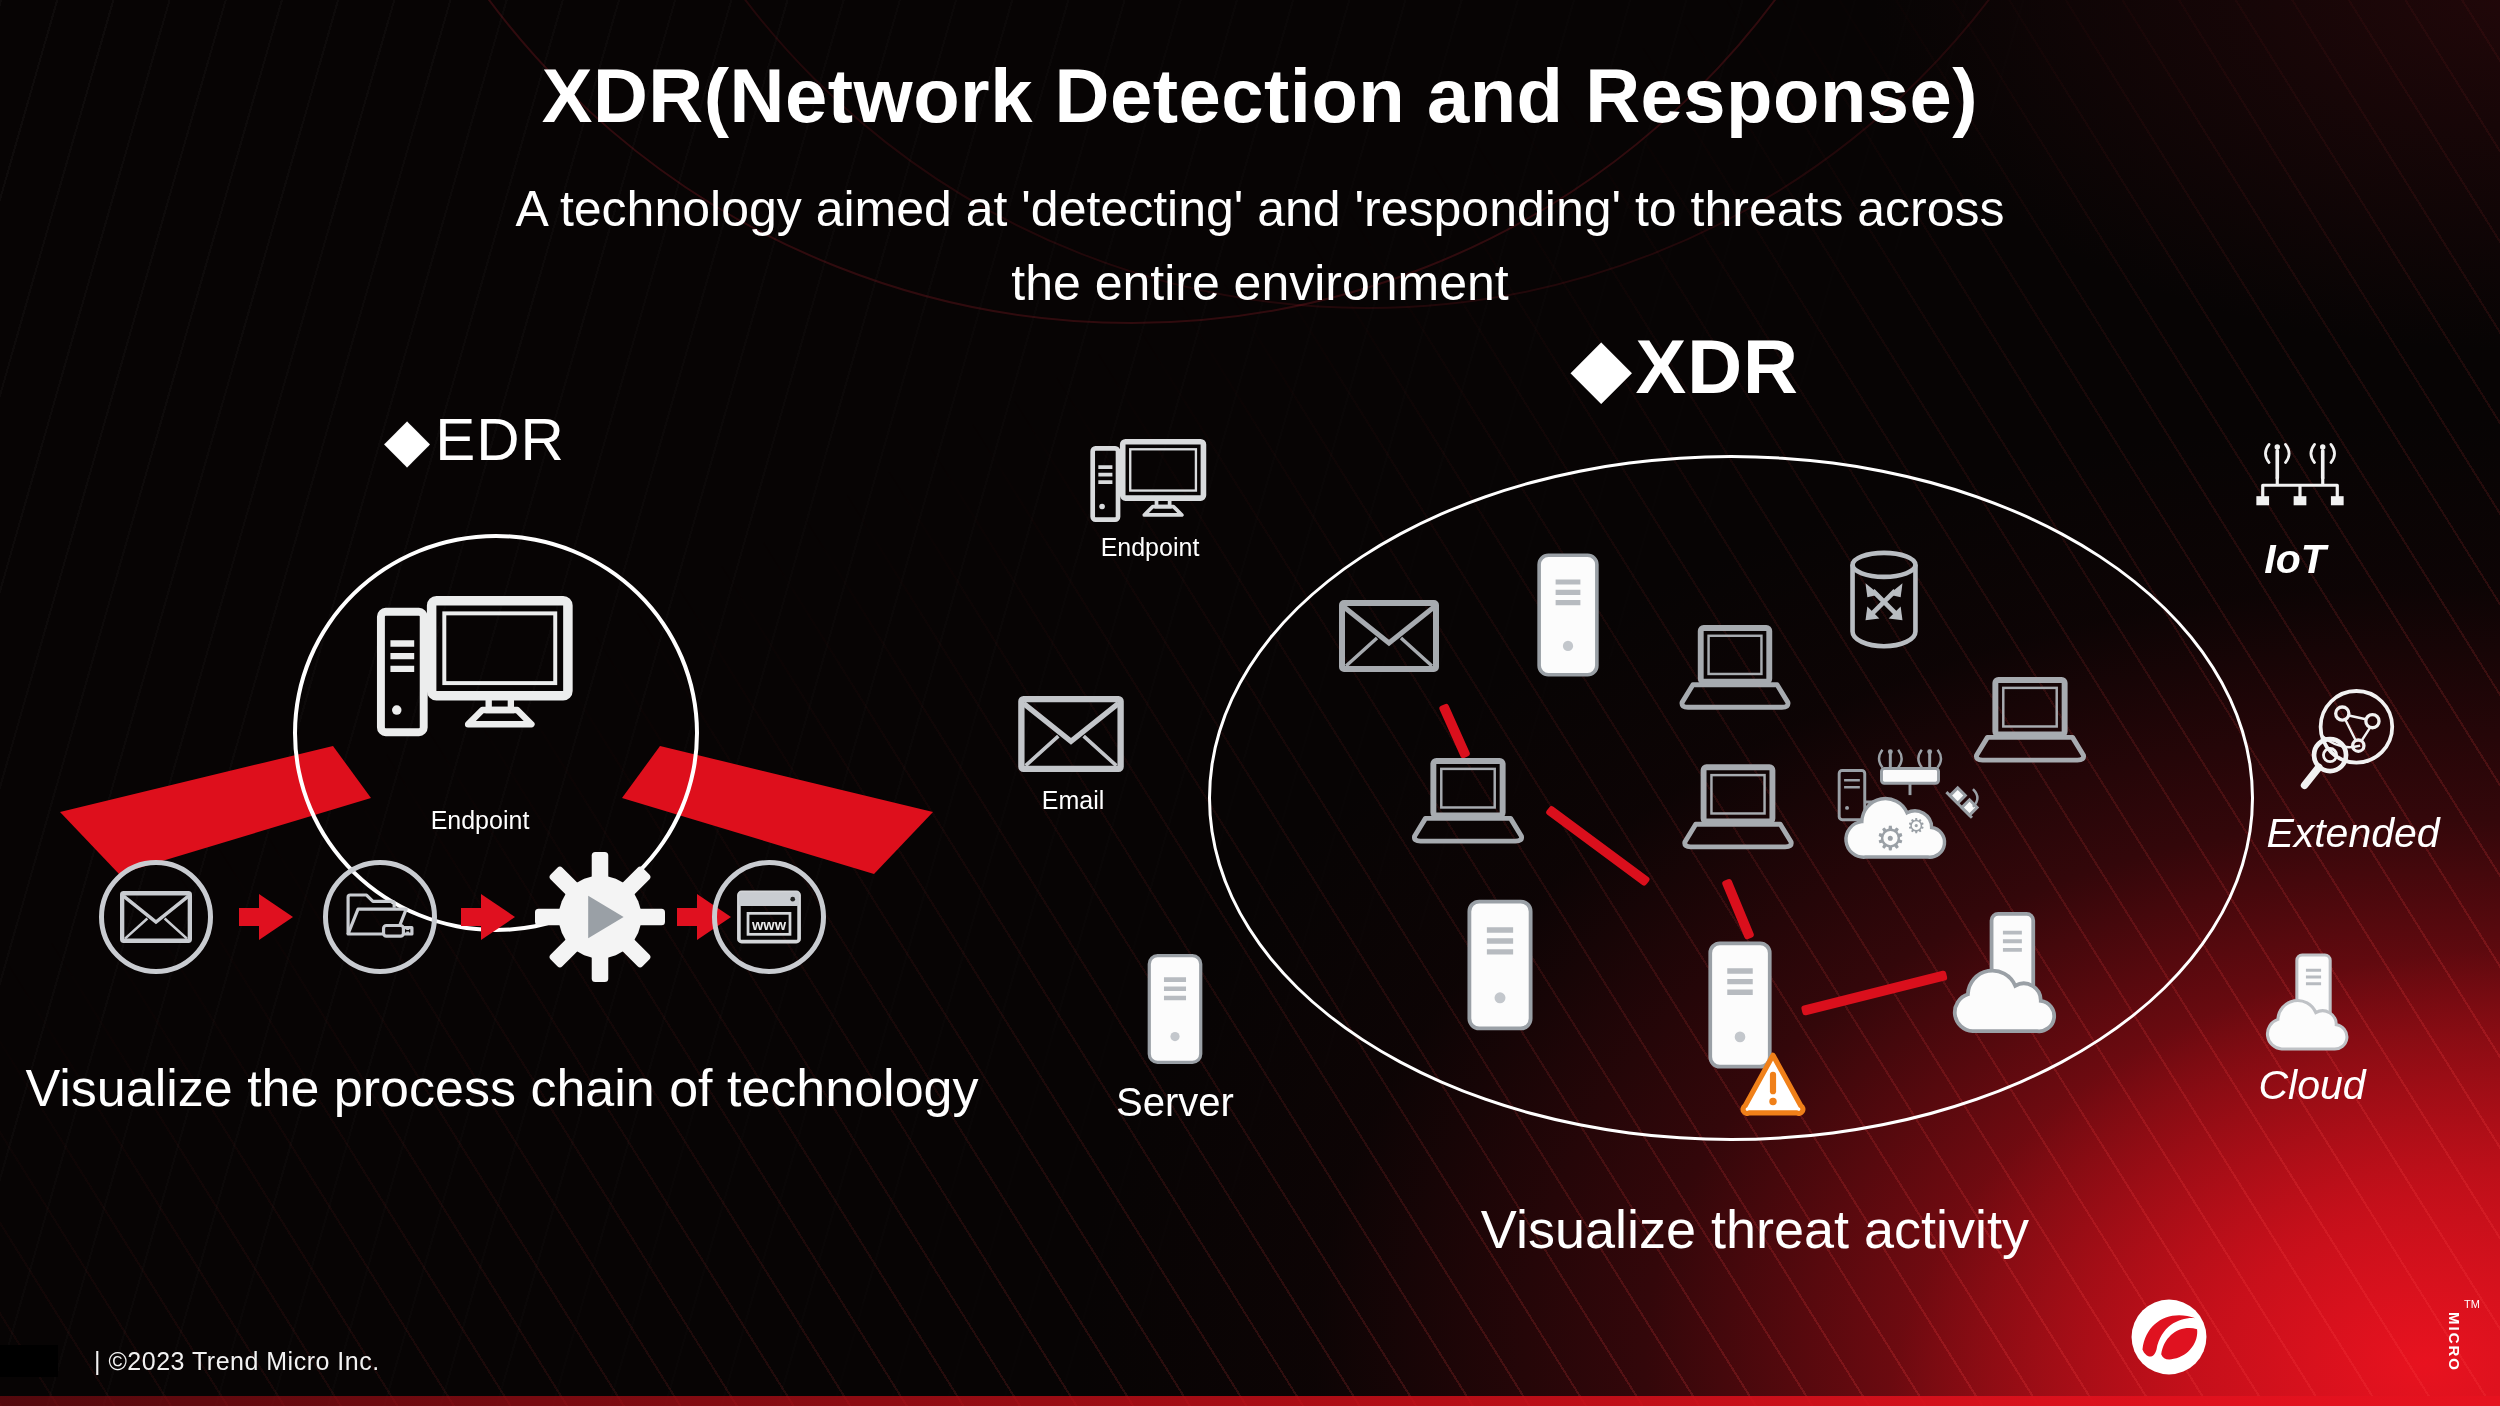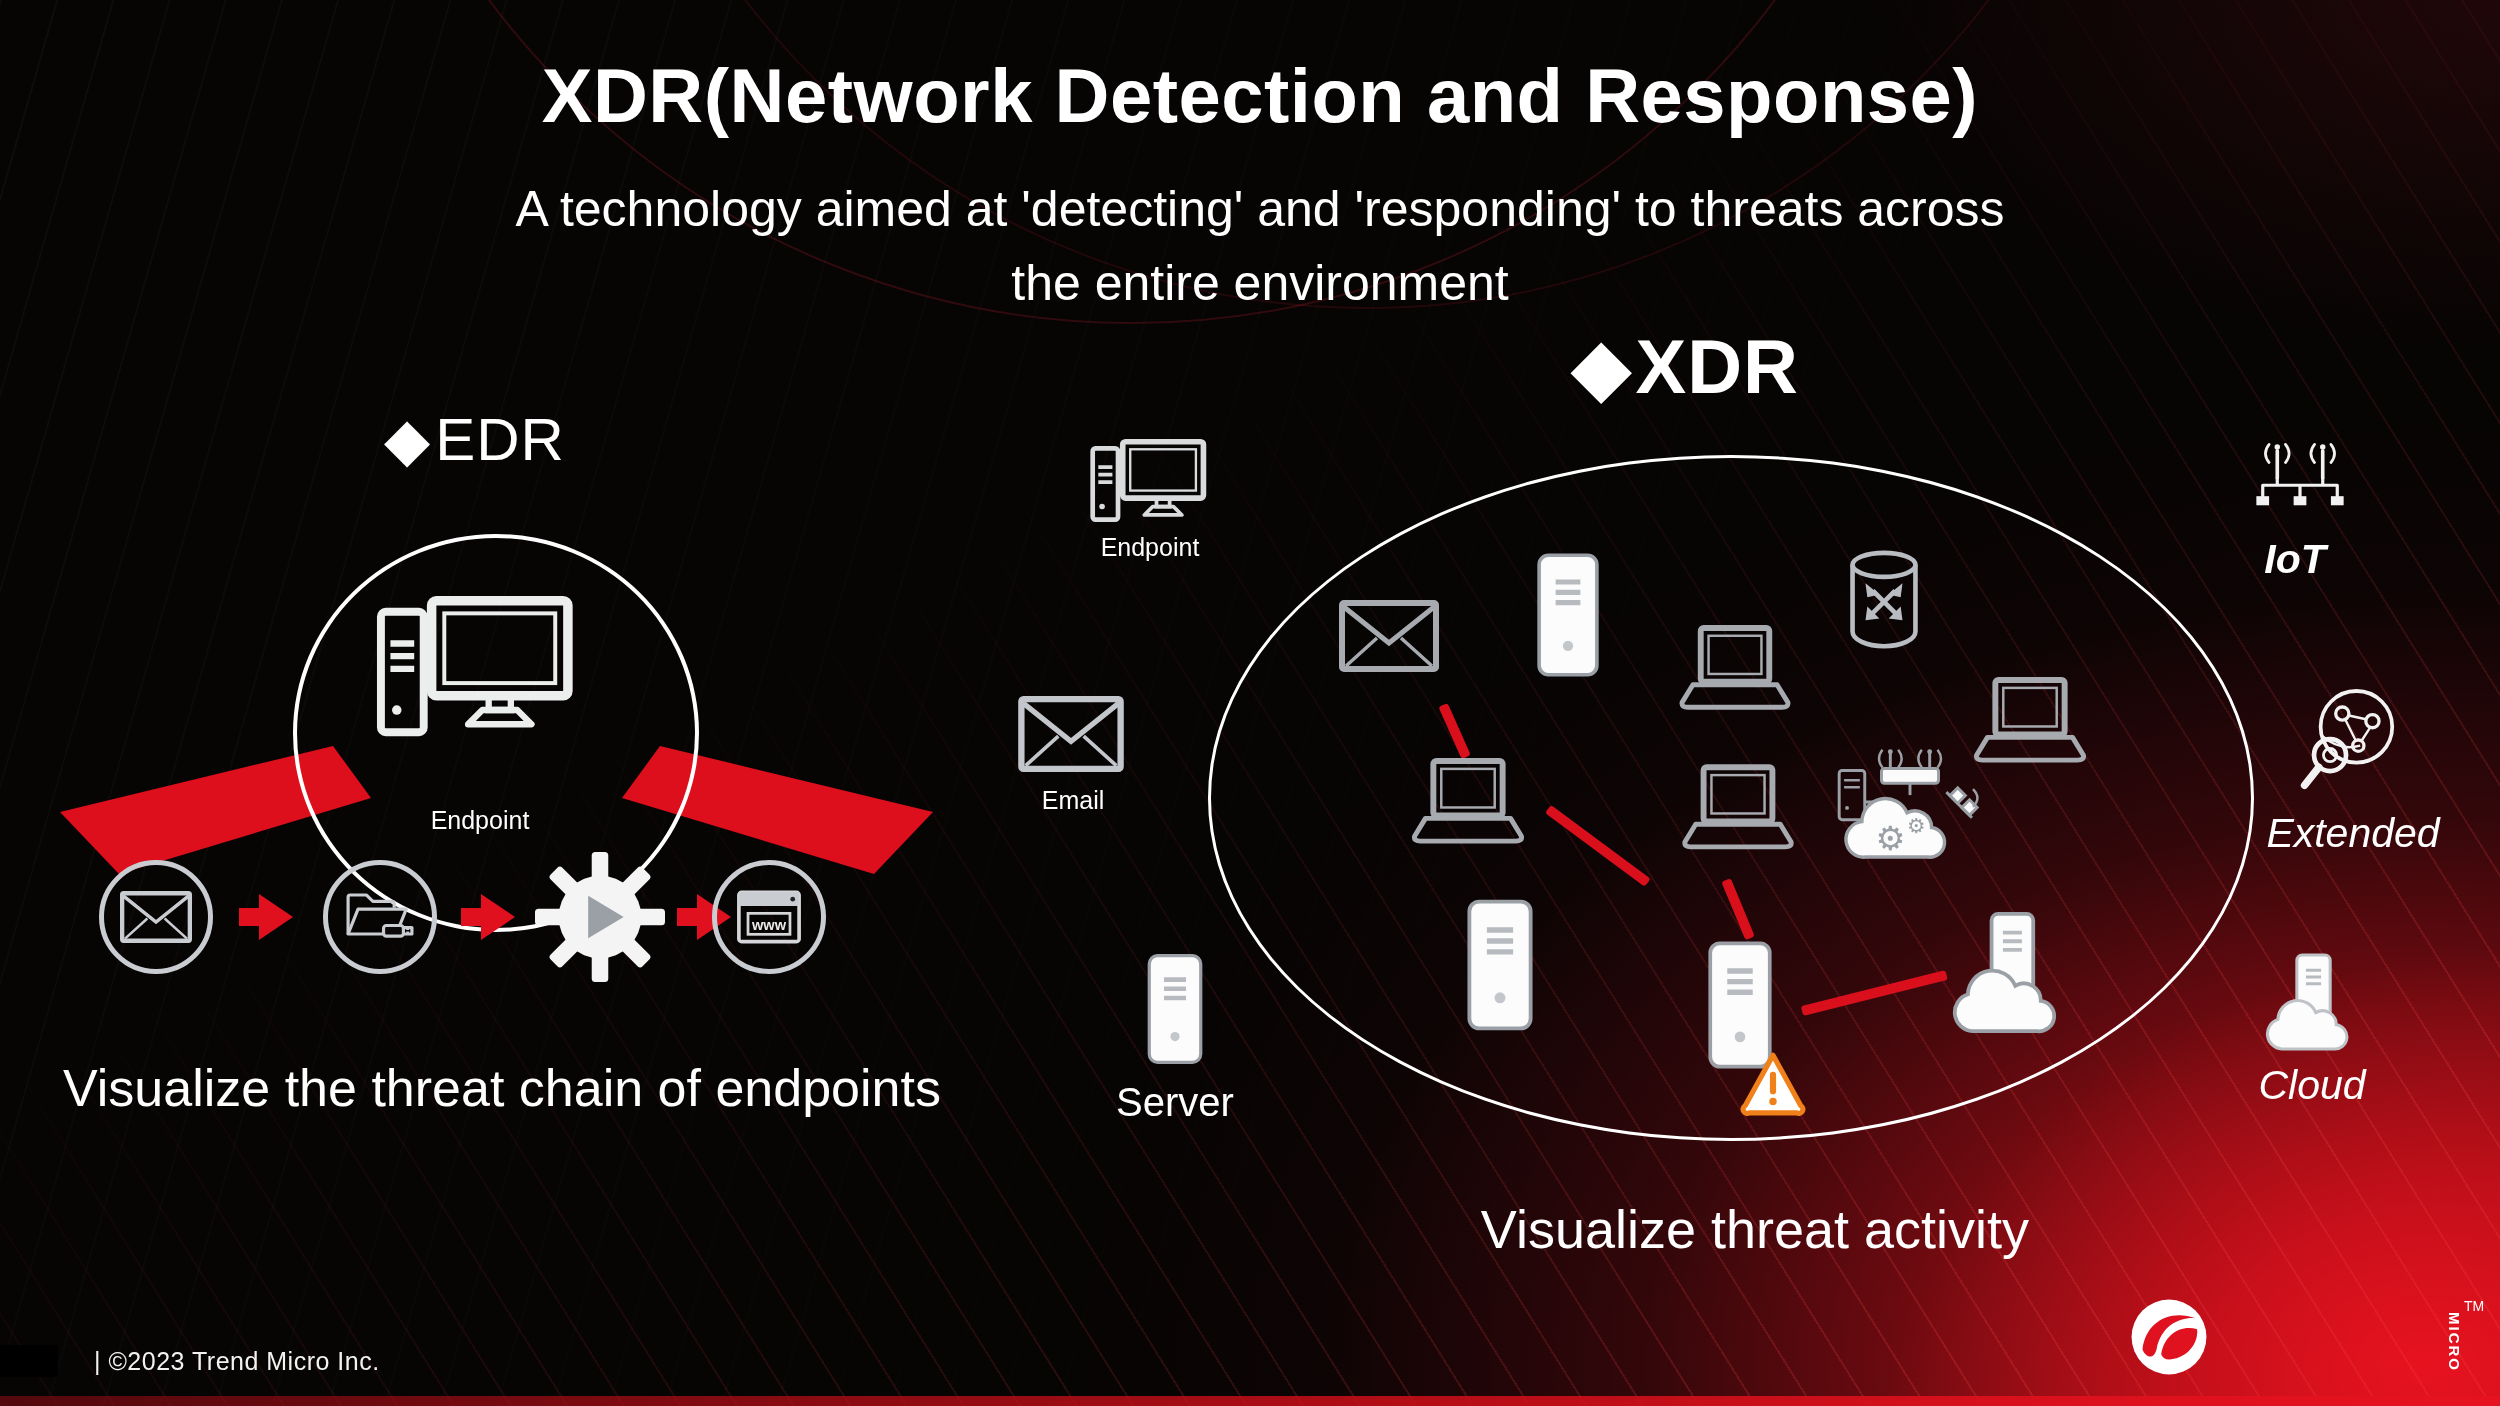--- a/index.html
+++ b/index.html
@@ -37,21 +37,21 @@
   .redline{height:10px;background:#da0f1c;border-radius:3px;transform-origin:0 50%;}
   .edr-caption{left:8px;top:1058px;width:988px;text-align:center;font-size:52px;}
   .xdr-caption{left:1330px;top:1198px;width:850px;text-align:center;font-size:54px;}
   .mid-lbl{font-size:25px;}
   .right-lbl{font-size:41px;font-style:italic;}
   .copyright{left:66px;top:1347px;font-size:25px;color:#f2f2f2;letter-spacing:.5px;margin-left:28px;}
   .blackbox{left:0;top:1345px;width:58px;height:32px;background:#000;}
   .brand{left:2214px;top:1302px;font-size:62px;font-weight:bold;letter-spacing:2px;}
   .brand-sub{left:2446px;top:1312px;font-size:15px;font-weight:bold;letter-spacing:2px;
     writing-mode:vertical-rl;text-orientation:mixed;}
-  .brand-tm{left:2464px;top:1298px;font-size:14px;}
+  .brand-tm{left:2464px;top:1298px;font-size:11px;}
   .bottom-bar{left:0;bottom:0;width:100%;height:10px;
     background:linear-gradient(to right, rgba(145,12,20,.55), rgba(205,14,24,.85) 55%, #e6121f);}
   svg{display:block;}
 </style>
 </head>
 <body>
 
 <div class="slide">
 
   <div class="abs tex1"></div>
@@ -133,21 +133,21 @@
   <div class="abs pcirc" style="left:712px;top:860px;">
     <svg width="104" height="104" viewBox="0 0 114 114">
       <rect x="24" y="30" width="66" height="54" rx="3" fill="none" stroke="#d4d6d9" stroke-width="4"></rect>
       <rect x="24" y="30" width="66" height="15" rx="2" fill="#c9ccd1"></rect>
       <circle cx="83" cy="37.5" r="2.6" fill="#232323"></circle>
       <rect x="34" y="53" width="46" height="23" fill="none" stroke="#d4d6d9" stroke-width="3"></rect>
       <text x="57" y="71" text-anchor="middle" font-size="16" font-weight="bold" fill="#eaeaea" font-family="Liberation Sans, sans-serif">www</text>
     </svg>
   </div>
 
-  <div class="abs edr-caption">Visualize the threat chain of endpoints</div>
+  <div class="abs edr-caption">Visualize the process chain of technology</div>
 
   <svg class="abs" style="left:1088px;top:437px;" width="122" height="94" viewBox="0 0 130 100">
     <g fill="none" stroke="#d9dbdd">
       <rect x="5" y="12" width="27" height="76" rx="3" stroke-width="5"></rect>
       <path d="M11 32h15M11 40h15M11 48h15" stroke-width="4"></path>
       <circle cx="15" cy="74" r="3" fill="#d9dbdd" stroke="none"></circle>
       <rect x="37" y="5" width="86" height="60" rx="3" stroke-width="6"></rect>
       <rect x="45" y="13" width="70" height="44" stroke-width="2.5"></rect>
       <path d="M73 65h14v9h-14z" stroke-width="4"></path>
       <path d="M60 83l9-9h22l9 9z" stroke-width="4" stroke-linejoin="round"></path>

